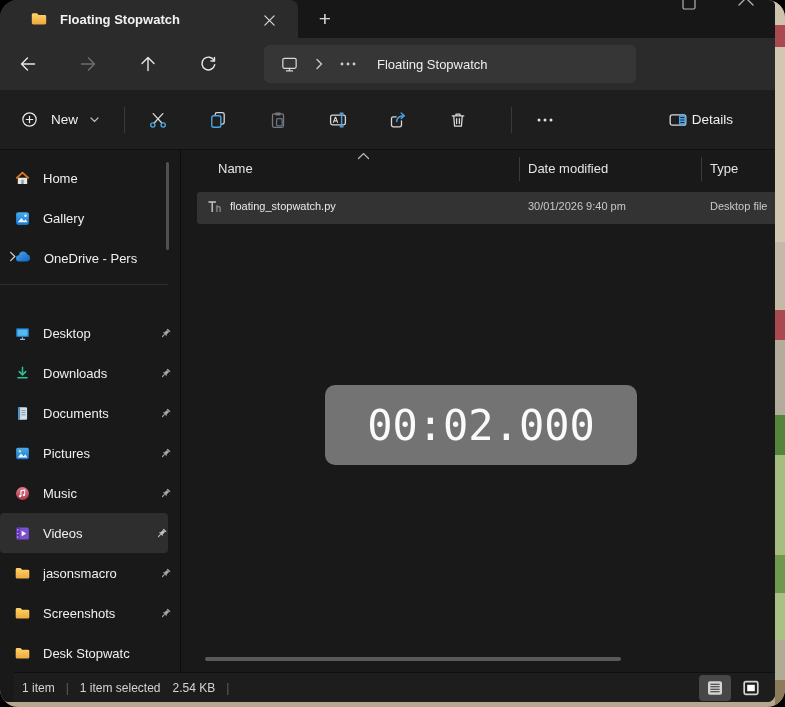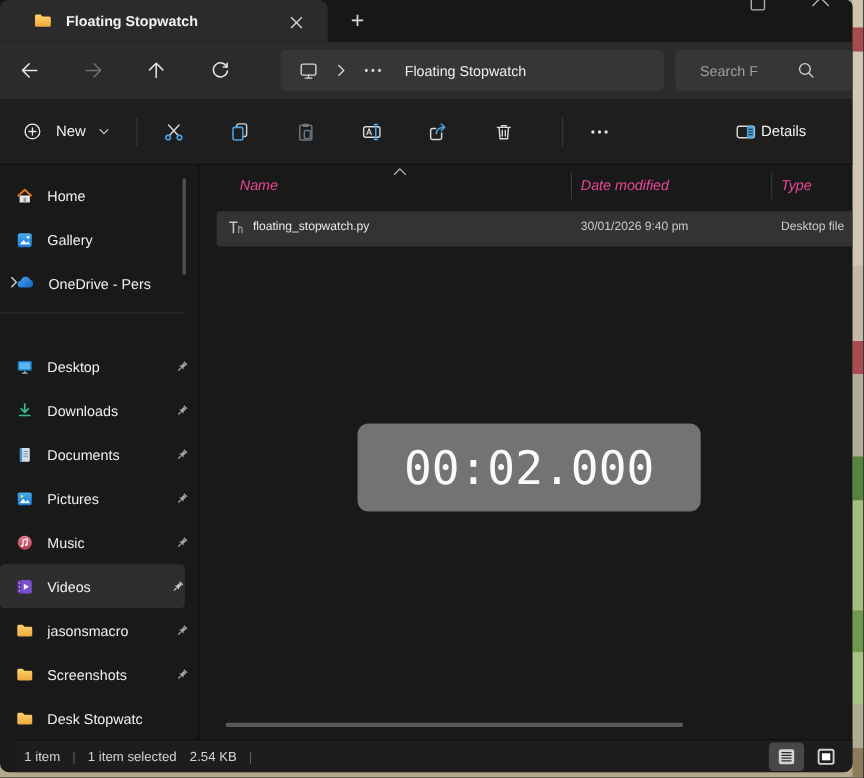--- a/index.html
+++ b/index.html
@@ -1,17 +1,17 @@
 <!DOCTYPE html>
 <html><head>
 <meta charset="utf-8">
 <style>
   * { margin:0; padding:0; box-sizing:border-box; }
   body { font-family:"Liberation Sans", sans-serif; background:#000; }
-  .screen { position:relative; width:785px; height:707px; background:#b4a88d; overflow:hidden; }
+  .screen { position:relative; width:785px; height:707px; background:#b4a88d; overflow:hidden;border-radius:18px; }
   .right-strip { position:absolute; right:0; top:0; width:10px; height:707px; z-index:0; }
   .right-strip div { width:10px; }
 
   .window { position:absolute; left:0; top:0; width:775px; height:702px;
     background:#191919; border-radius:0 6px 8px 8px; overflow:hidden; z-index:1; color:#e8e8e8; }
 
   
   .tabbar { position:relative; height:38px; background:#171717; }
   .tab { position:absolute; left:0; top:0; width:298px; height:38px; background:#2b2b2b;
     border-radius:8px 8px 0 0; display:flex; align-items:center; padding-left:30px; }
@@ -51,21 +51,21 @@
   .sb-item { position:relative; height:40px; display:flex; align-items:center; padding-left:14px;
     padding-right:8px; cursor:pointer; }
   .sb-item.selected { background:#2e2e2e; border-radius:4px; margin-right:12px; padding-right:0; }
   .sb-label { font-size:13px; color:#f0f0f0; margin-left:12px; white-space:nowrap; overflow:hidden; flex:1; }
   .sb-pin { margin-left:auto; flex:none; }
   .sb-chev { position:absolute; left:7px; top:13px; }
   .sb-sep { height:1px; background:#2f2f2f; margin:6px 12px 28px 0; }
   .sb-scroll { position:absolute; right:11px; top:12px; width:3px; height:88px; background:#505050; border-radius:2px; }
 
   .content { position:relative; flex:1; overflow:hidden; }
-  .col-head { position:absolute; font-size:13px; color:#ec4899; top:11px;font-style:italic; }
+  .col-head { position:absolute; font-size:13px; color:#e5e5e5; top:11px; }
   .col-sep { position:absolute; top:7px; width:1px; height:24px; background:#3a3a3a; }
   .sort-chev { position:absolute; left:176px; top:2px; }
 
   .file-row { position:absolute; left:16px; top:42px; width:640px; height:32px; background:#333333;
     border-radius:3px; cursor:pointer; }
   .file-row span { position:absolute; top:8px; font-size:11px; }
   .cell-name { left:33px; color:#e8e8e8; }
   .cell-date { left:331px; color:#c9c9c9; }
   .cell-type { left:513px; color:#c9c9c9; white-space:nowrap; }
   .file-icon { position:absolute; left:10px; top:7px; }
@@ -195,29 +195,20 @@
         <span>
           <svg width="18" height="6" viewBox="0 0 18 6">
               <circle cx="3" cy="3" r="1.4" fill="#d0d0d0"></circle>
               <circle cx="9" cy="3" r="1.4" fill="#d0d0d0"></circle>
               <circle cx="15" cy="3" r="1.4" fill="#d0d0d0"></circle>
             </svg>
         </span>
         <span class="crumb">Floating Stopwatch</span>
       </div>
 
-      <div class="pill search">
-        <span class="search-ph">Search F</span>
-        <span class="search-icon">
-          <svg width="18" height="18" viewBox="0 0 20 20">
-              <circle cx="8.6" cy="8.6" r="5.4" fill="none" stroke="#cfcfcf" stroke-width="1.4"></circle>
-              <path d="M12.8 12.8l3.8 3.8" stroke="#cfcfcf" stroke-width="1.4" stroke-linecap="round"></path>
-            </svg>
-        </span>
-      </div>
     </div>
 
     <div class="toolbar">
       <button class="tb-new">
         <span>
           <svg width="19" height="19" viewBox="0 0 20 20">
               <circle cx="10" cy="10" r="7" fill="none" stroke="#e8e8e8" stroke-width="1.3"></circle>
               <path d="M10 6.6v6.8M6.6 10h6.8" stroke="#e8e8e8" stroke-width="1.3" stroke-linecap="round"></path>
             </svg>
         </span>

